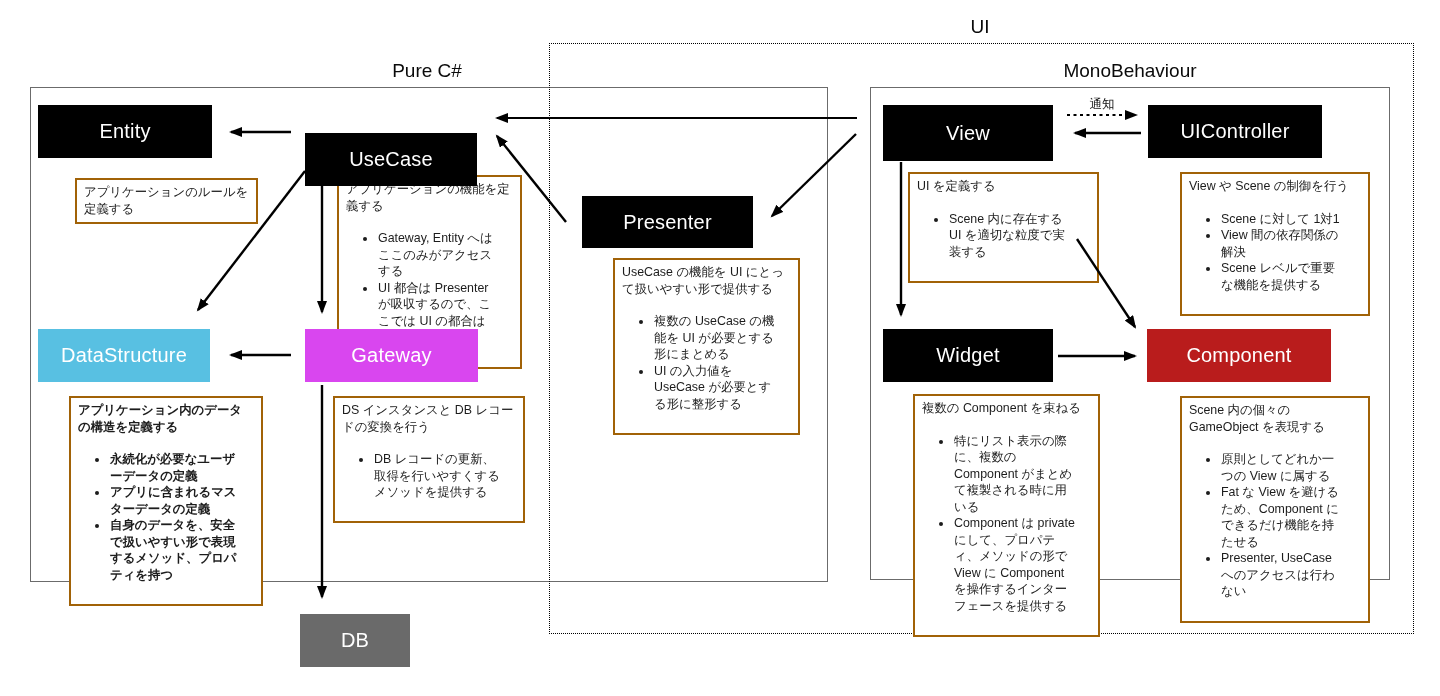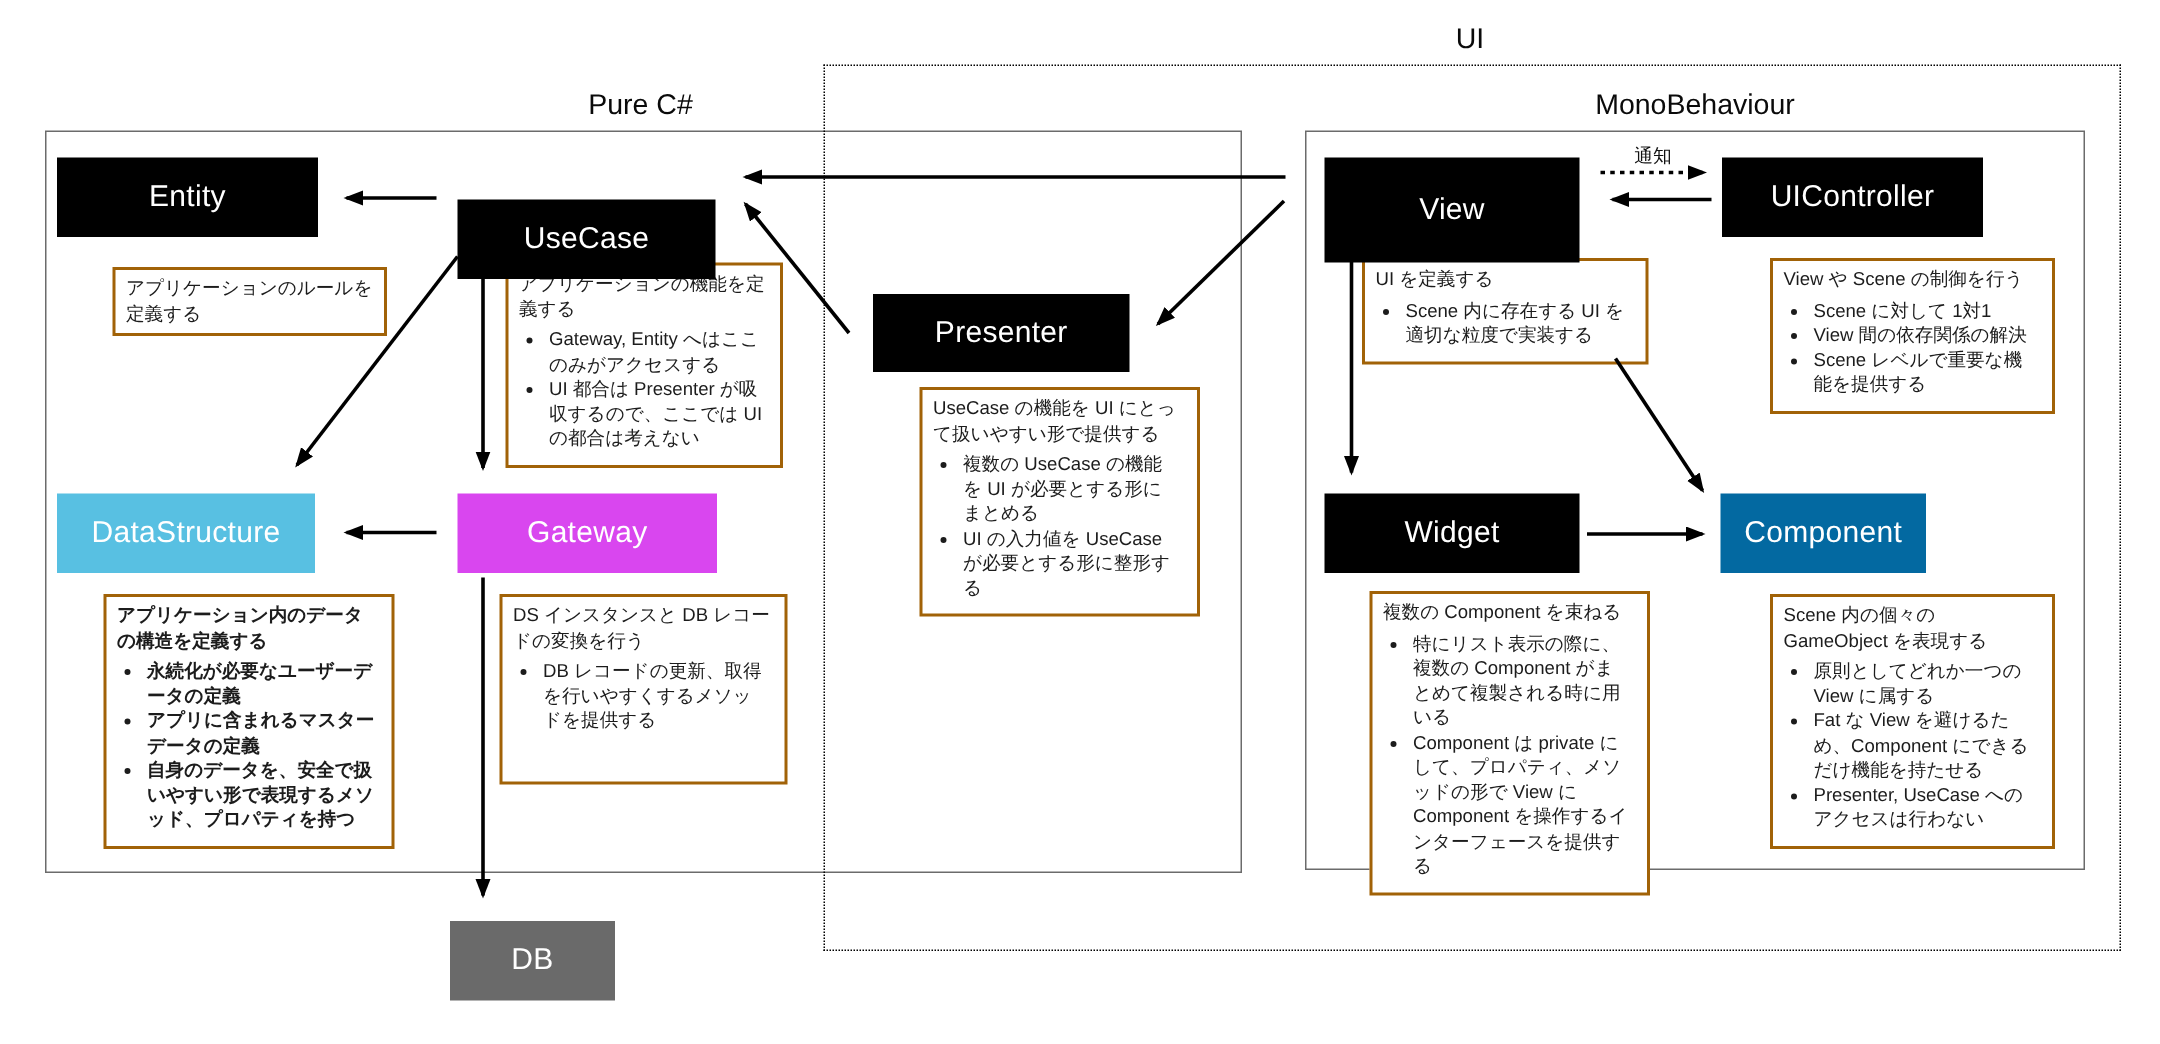--- a/index.html
+++ b/index.html
@@ -5,21 +5,21 @@
   html,body{margin:0;padding:0;background:#ffffff;}
   .canvas{position:relative;width:1440px;height:696px;background:#fff;overflow:hidden;
           font-family:"Liberation Sans","DejaVu Sans",sans-serif;color:#111;}
   .group{position:absolute;z-index:1;border:1px solid #6b6b6b;background:transparent;}
   .group.dotted{border:1.6px dotted #000;}
   .group-label{position:absolute;z-index:2;font-size:19px;color:#0a0a0a;transform:translateX(-50%);white-space:nowrap;}
   .node{position:absolute;z-index:3;display:flex;align-items:center;justify-content:center;
         color:#fff;font-size:20px;letter-spacing:.2px;}
   .note{position:absolute;z-index:2;background:#fff;border:2px solid #a16207;
         font-size:12.4px;line-height:1.33;padding:4px 7px 5px 7px;color:#1c1c1c;box-sizing:border-box;}
-  .note ul{margin:4px;padding-left:15px;}
+  .note ul{margin:16px;padding-left:15px;}
   .note li{padding-left:1px;}
   .arrows{position:absolute;left:0;top:0;width:1440px;height:696px;z-index:4;pointer-events:none;}
   .edge-label{position:absolute;z-index:5;font-size:12.5px;color:#111;transform:translateX(-50%);white-space:nowrap;}
 </style>
 </head>
 <body>
 
 <div class="canvas">
 
   <div class="group" style="left:30px;top:87px;width:796px;height:493px;"></div>
@@ -32,36 +32,36 @@
 
   <div class="node" style="left: 38px; top: 105px; width: 174px; height: 53px; background: rgb(0, 0, 0);">
     <span>Entity</span>
   </div>
   <div class="node" style="left: 305px; top: 105px; width: 172px; height: 53px; background: rgb(0, 0, 0); margin-top: 28px;">
     <span>UseCase</span>
   </div>
   <div class="node" style="left: 582px; top: 196px; width: 171px; height: 52px; background: rgb(0, 0, 0);">
     <span>Presenter</span>
   </div>
-  <div class="node" style="left: 883px; top: 105px; width: 170px; height: 70px; background: rgb(0, 0, 0); text-align: center;">
+  <div class="node" style="left: 883px; top: 105px; width: 170px; height: 56px; background: rgb(0, 0, 0); text-align: center;">
     <span>View</span>
   </div>
   <div class="node" style="left: 1148px; top: 105px; width: 174px; height: 53px; background: rgb(0, 0, 0);">
     <span>UIController</span>
   </div>
   <div class="node" style="left: 38px; top: 329px; width: 172px; height: 53px; background: rgb(88, 192, 226);">
     <span>DataStructure</span>
   </div>
   <div class="node" style="left: 305px; top: 329px; width: 173px; height: 53px; background: #d946ef;">
     <span>Gateway</span>
   </div>
   <div class="node" style="left: 883px; top: 329px; width: 170px; height: 53px; background: rgb(0, 0, 0);">
     <span>Widget</span>
   </div>
-  <div class="node" style="left: 1147px; top: 329px; width: 137px; height: 53px; background: #0369a1;">
+  <div class="node" style="left: 1147px; top: 329px; width: 184px; height: 53px; background: #b91c1c;">
     <span>Component</span>
   </div>
   <div class="node" style="left: 300px; top: 614px; width: 110px; height: 53px; background: rgb(106, 106, 106);">
     <span>DB</span>
   </div>
 
   <div class="note" style="left:75px;top:178px;width:183px;">
     <div>アプリケーションのルールを定義する</div>
   </div>
 

